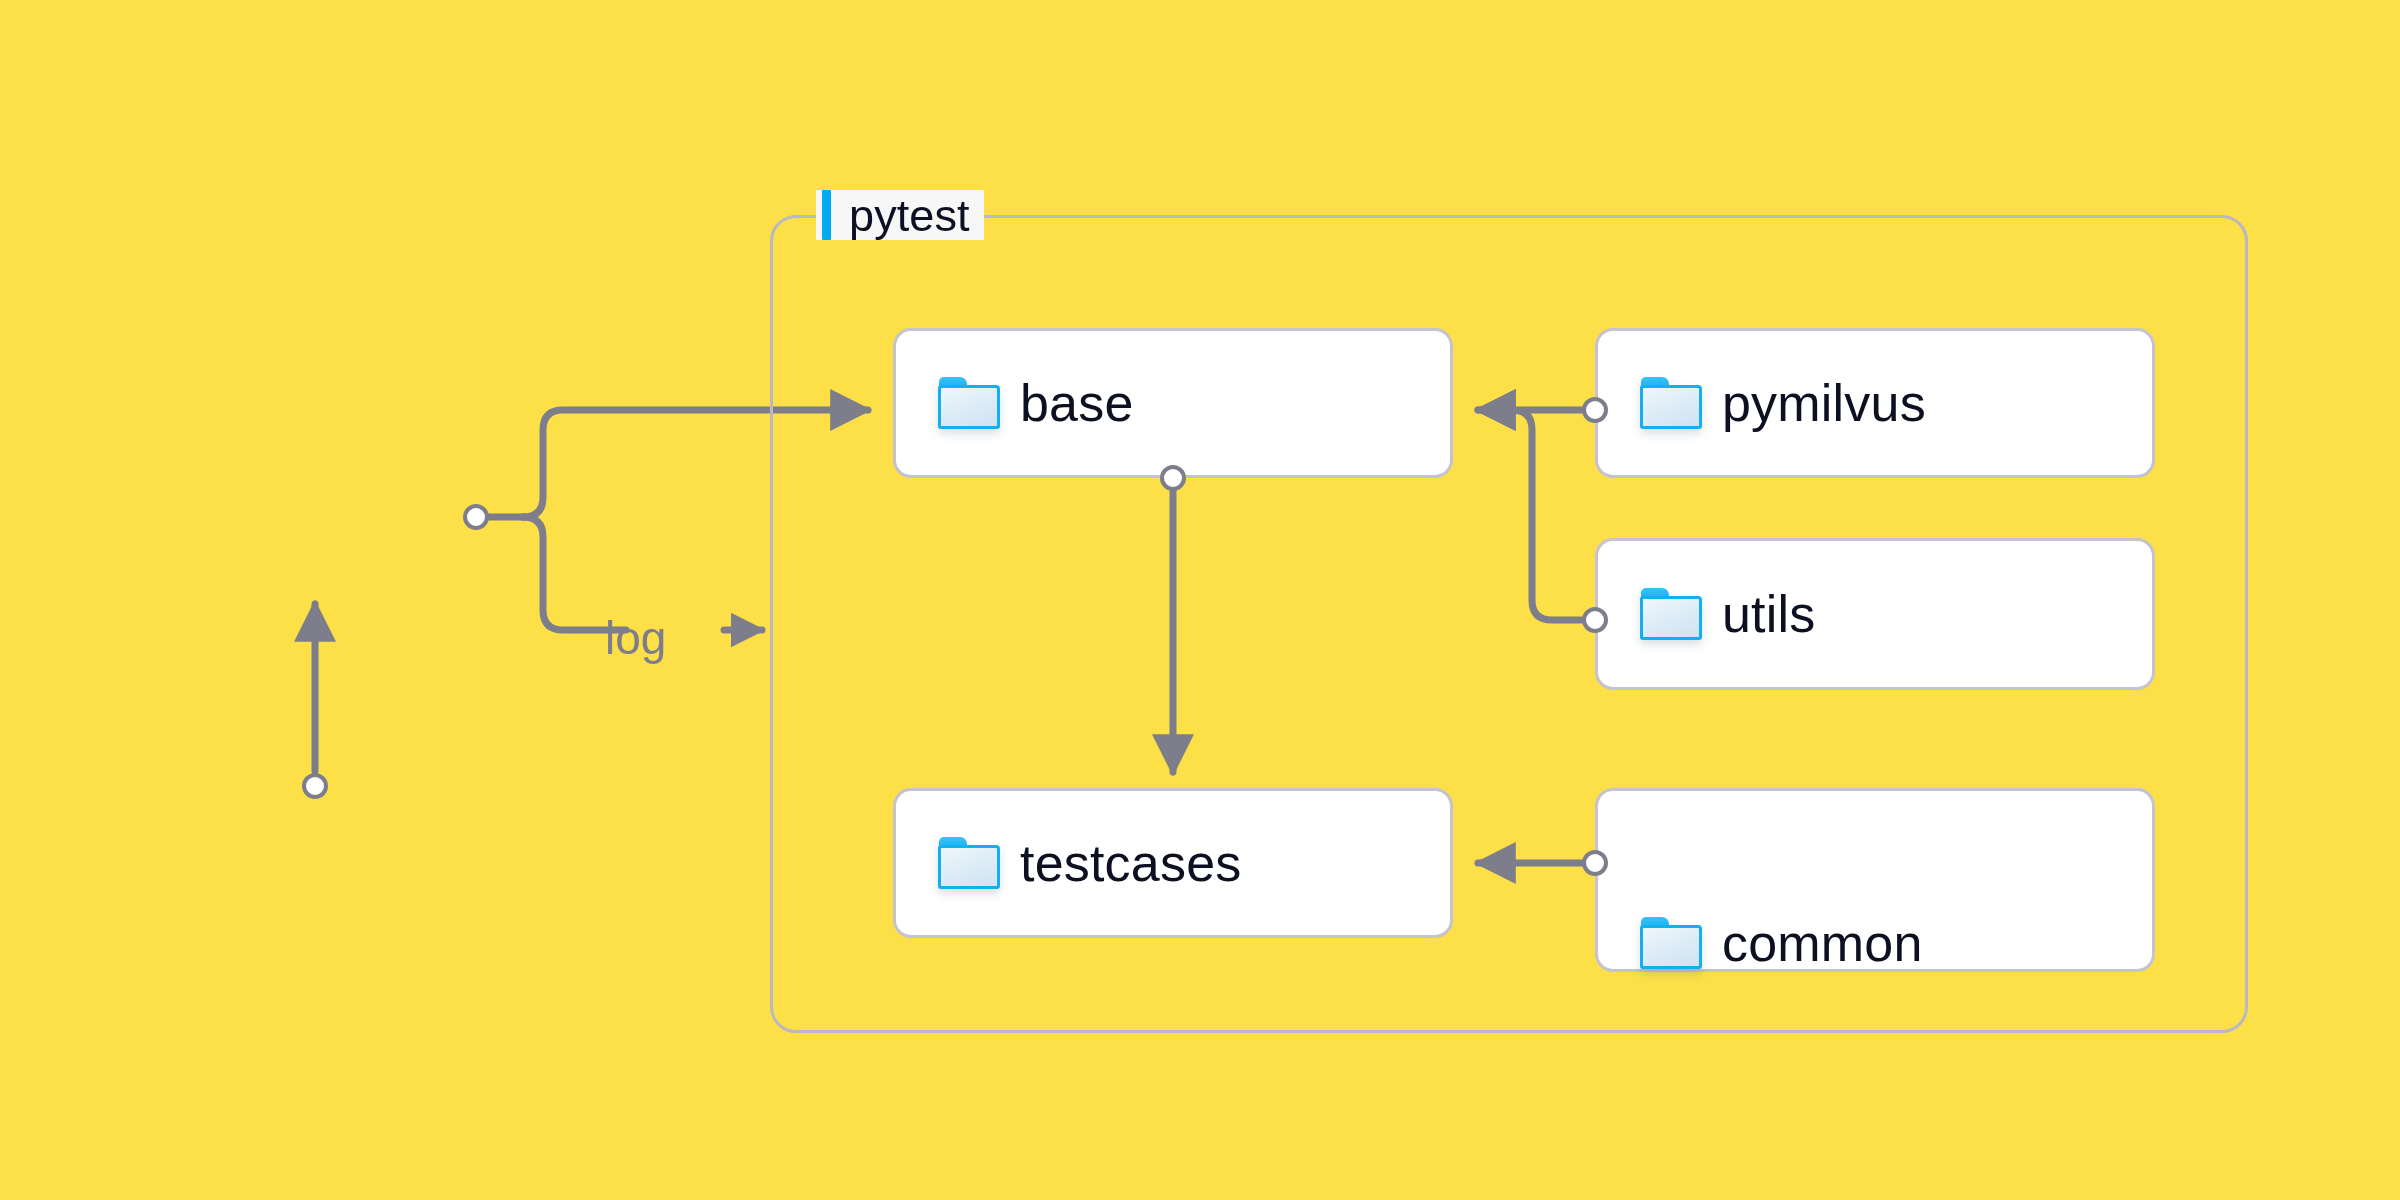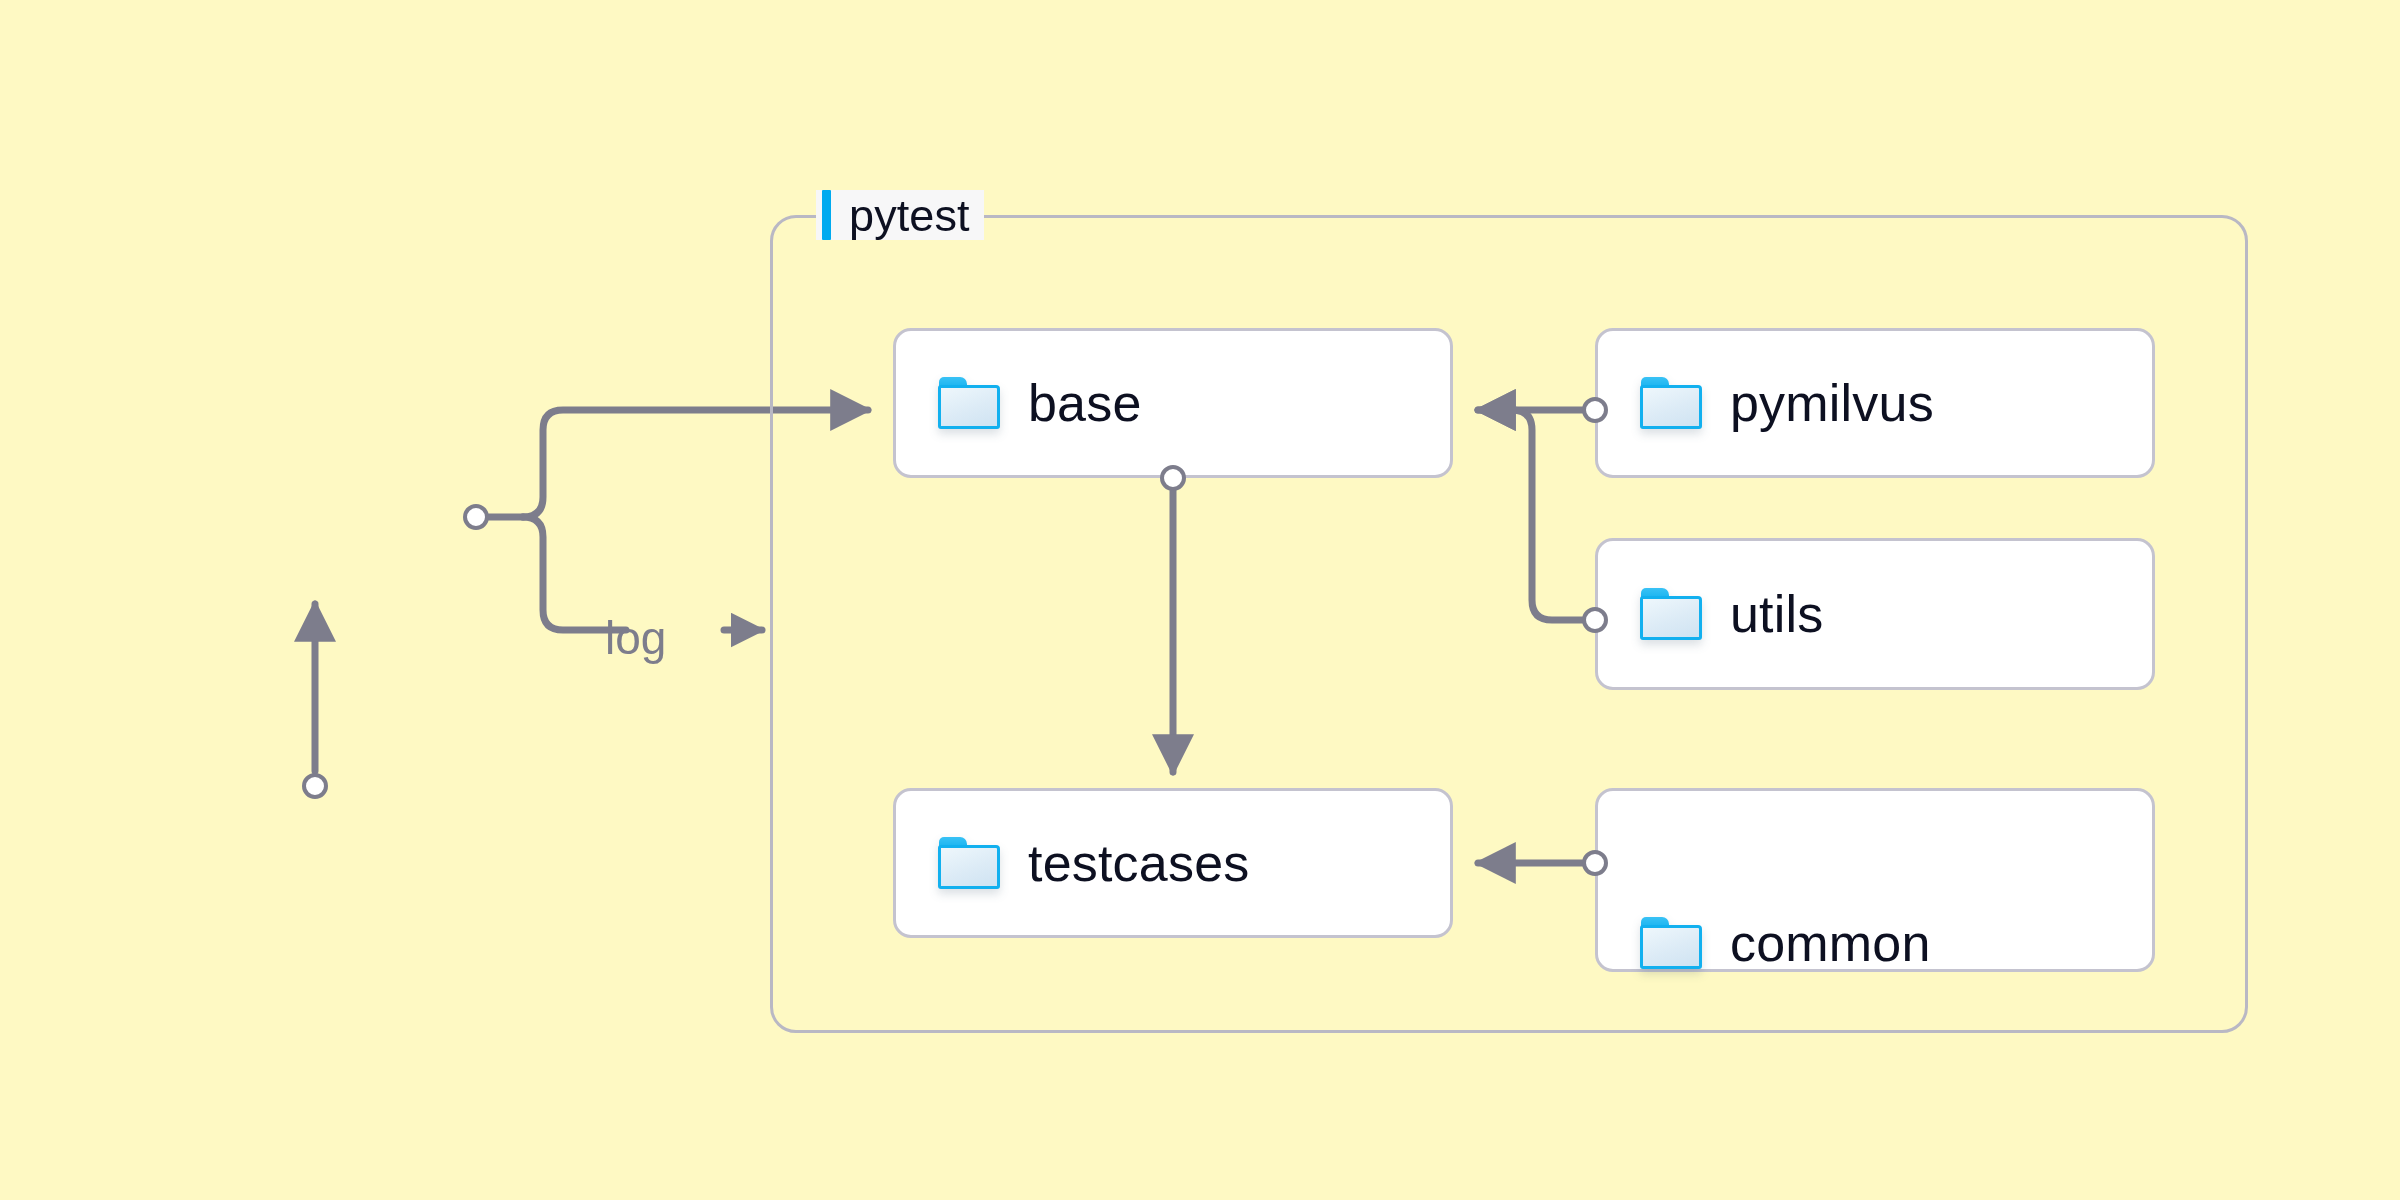--- a/index.html
+++ b/index.html
@@ -4,21 +4,21 @@
 <style>
   html, body {
     margin: 0;
     padding: 0;
     background: #f7f7f7;
   }
   #canvas {
     position: relative;
     width: 2400px;
     height: 1200px;
-    background: #fef9c3;
+    background: #fde047;
     font-family: "Liberation Sans", sans-serif;
     overflow: hidden;
   }
   #edges {
     position: absolute;
     left: 0; top: 0;
     width: 2400px;
     height: 1200px;
     pointer-events: none;
   }
@@ -56,21 +56,21 @@
   
   .node {
     position: absolute;
     box-sizing: border-box;
     background: #ffffff;
     border: 3px solid #c4c3cf;
     border-radius: 18px;
     display: flex;
     align-items: center;
     padding-left: 42px;
-    gap: 28px;
+    gap: 20px;
   }
   .node-label {
     font-size: 52px;
     color: #0d1021;
     line-height: 1;
     white-space: nowrap;
     letter-spacing: 0.2px;
   }
 
   

